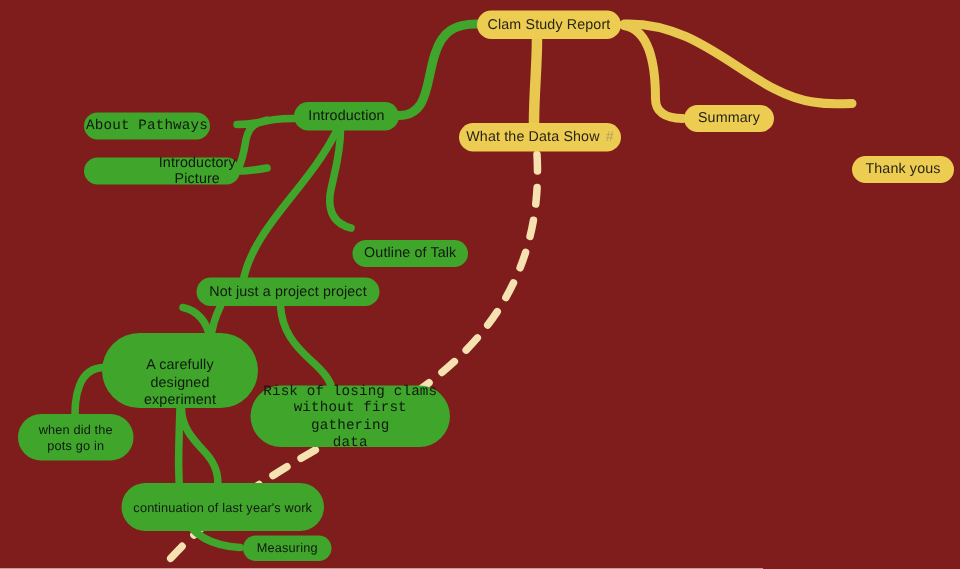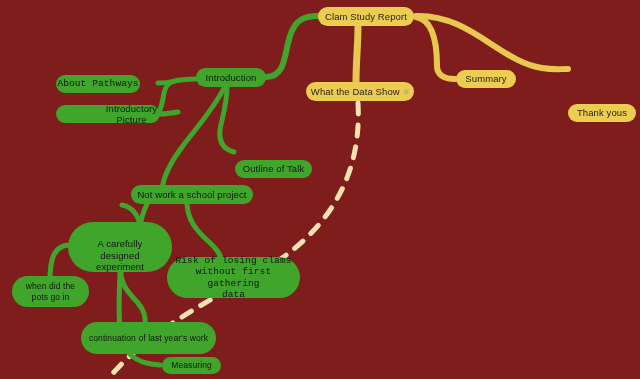--- a/index.html
+++ b/index.html
@@ -93,21 +93,21 @@
 
   <div id="node-layer">
       <div class="node gold" style="left: 318px; top: 7px; width: 96px; height: 19px; font-size: 9.5px;"><span>Clam Study Report</span></div>
       <div class="node gold" style="left: 306px; top: 82px; width: 108px; height: 19px; font-size: 9.5px;"><span>What the Data Show</span><span class="hash">#</span></div>
       <div class="node gold" style="left: 456px; top: 70px; width: 60px; height: 18px; font-size: 9.5px;"><span>Summary</span></div>
       <div class="node gold" style="left: 568px; top: 60px; width: 68px; height: 18px; font-size: 9.5px; margin-top: 44px;"><span>Thank yous</span></div>
       <div class="node green" style="left: 196px; top: 68px; width: 70px; height: 19px; font-size: 9.5px;"><span>Introduction</span></div>
       <div class="node green" style="left: 56px; top: 75px; width: 84px; height: 18px; font-size: 9.5px; font-family: Liberation Mono, monospace;"><span>About Pathways</span></div>
       <div class="node green" style="left: 56px; top: 105px; width: 104px; height: 18px; font-size: 9.5px; padding-left: 47px;"><span>Introductory Picture</span></div>
       <div class="node green" style="left: 235px; top: 144px; width: 77px; height: 18px; font-size: 9.5px; margin-top: 16px;"><span>Outline of Talk</span></div>
-      <div class="node green" style="left: 131px; top: 185px; width: 122px; height: 19px; font-size: 9.5px;"><span>Not work a school project</span></div>
+      <div class="node green" style="left: 131px; top: 185px; width: 122px; height: 19px; font-size: 9.5px;"><span>Not just a project project</span></div>
       <div class="node green" style="left: 68px; top: 222px; width: 104px; height: 50px; font-size: 9.5px; align-items: flex-end;"><span>A carefully
 designed
 experiment</span></div>
       <div class="node green" style="left: 167px; top: 257px; width: 133px; height: 41px; font-size: 9.5px; font-family: Liberation Mono, monospace;"><span>Risk of losing clams
 without first gathering
 data</span></div>
       <div class="node green" style="left: 12px; top: 276px; width: 77px; height: 31px; font-size: 8.5px;"><span>when did the
 pots go in</span></div>
       <div class="node green" style="left: 81px; top: 322px; width: 135px; height: 32px; font-size: 8.5px;"><span>continuation of last year's work</span></div>
       <div class="node green" style="left: 162px; top: 357px; width: 59px; height: 17px; font-size: 8.5px; justify-content: center;"><span>Measuring</span></div>

